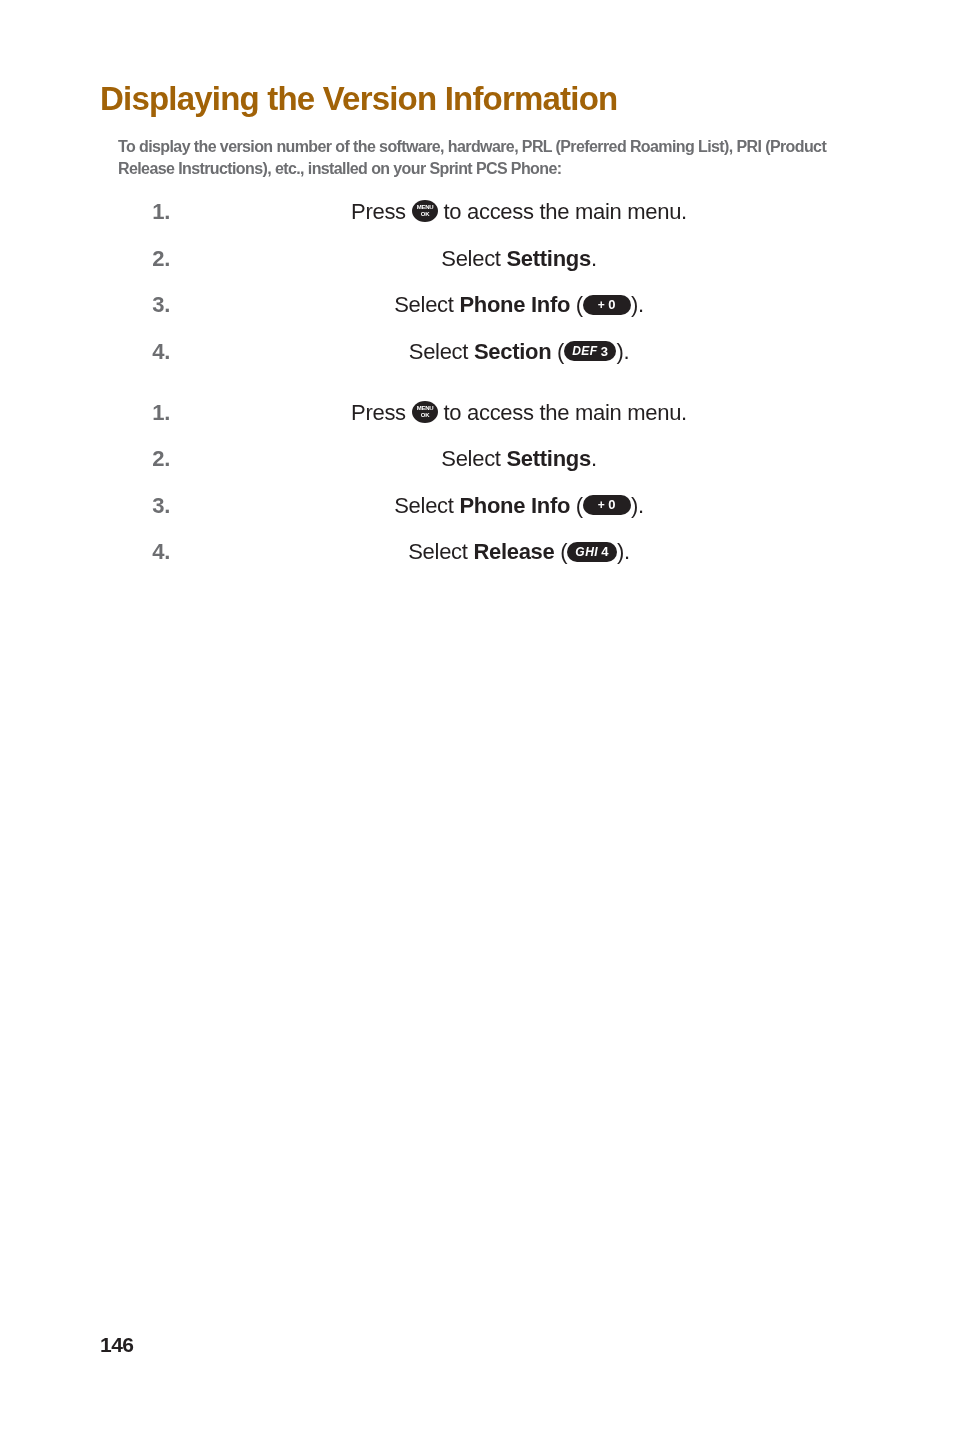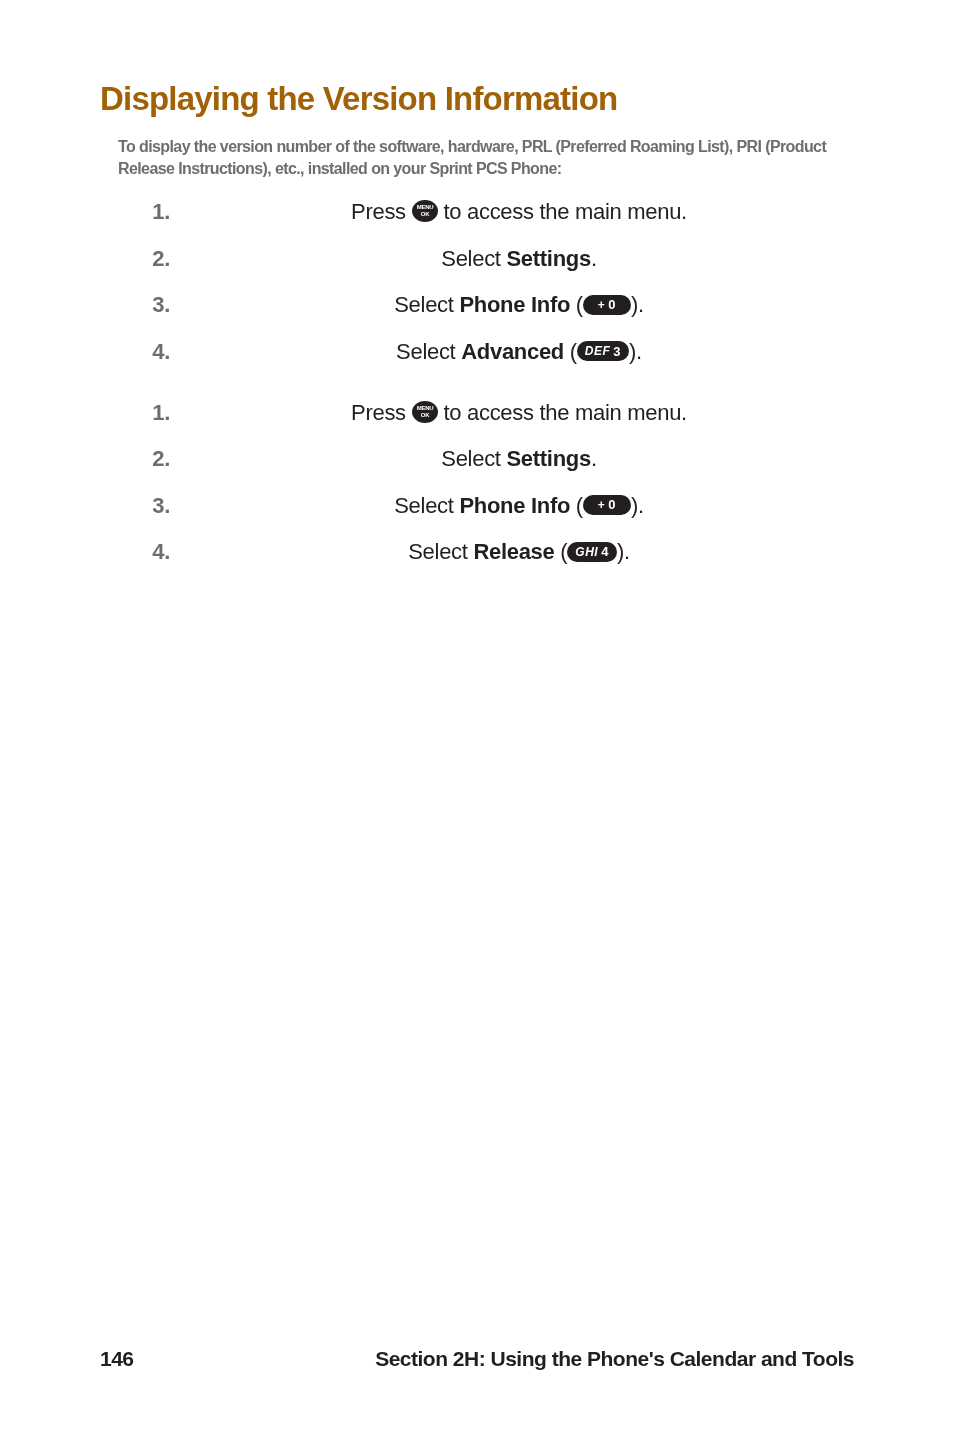--- a/index.html
+++ b/index.html
@@ -102,21 +102,21 @@
     line-height: 1;
   }
   .key-pill .pref {
     font-size: 12px;
     letter-spacing: 0.5px;
     line-height: 1;
     font-style: italic;
   }
   .footer {
     position: absolute;
-    bottom: 60px;
+    bottom: 74px;
     left: 100px;
     right: 100px;
     display: flex;
     justify-content: space-between;
     align-items: baseline;
     font-size: 21px;
     font-weight: 700;
     letter-spacing: -0.5px;
     color: #231f20;
   }
@@ -147,21 +147,21 @@
     <li>
       <span>Select </span><span class="bold">Settings</span><span>.</span>
     </li>
     <li>
       <span>Select </span><span class="bold">Phone Info</span><span> (</span><span class="key-pill">
           <span class="plus">+</span>
           <span class="num">0</span>
         </span><span>).</span>
     </li>
     <li>
-      <span>Select </span><span class="bold">Advanced</span><span> (</span><span class="key-pill">
+      <span>Select </span><span class="bold">Section</span><span> (</span><span class="key-pill">
           <span class="pref">DEF</span>
           <span class="num">3</span>
         </span><span>).</span>
     </li>
   </ol>
 
   <ol class="steps">
     <li>
       <span>Press </span><span class="key-menu">
           <svg width="26" height="26" viewBox="0 0 26 26">
@@ -185,14 +185,13 @@
           <span class="pref">GHI</span>
           <span class="num">4</span>
         </span><span>).</span>
     </li>
   </ol>
 
 </div>
 
 <div class="footer">
   <span class="page-num">146</span>
-  <span class="section-label">Section 2H: Using the Phone's Calendar and Tools</span>
 </div>
 
 </body></html>

